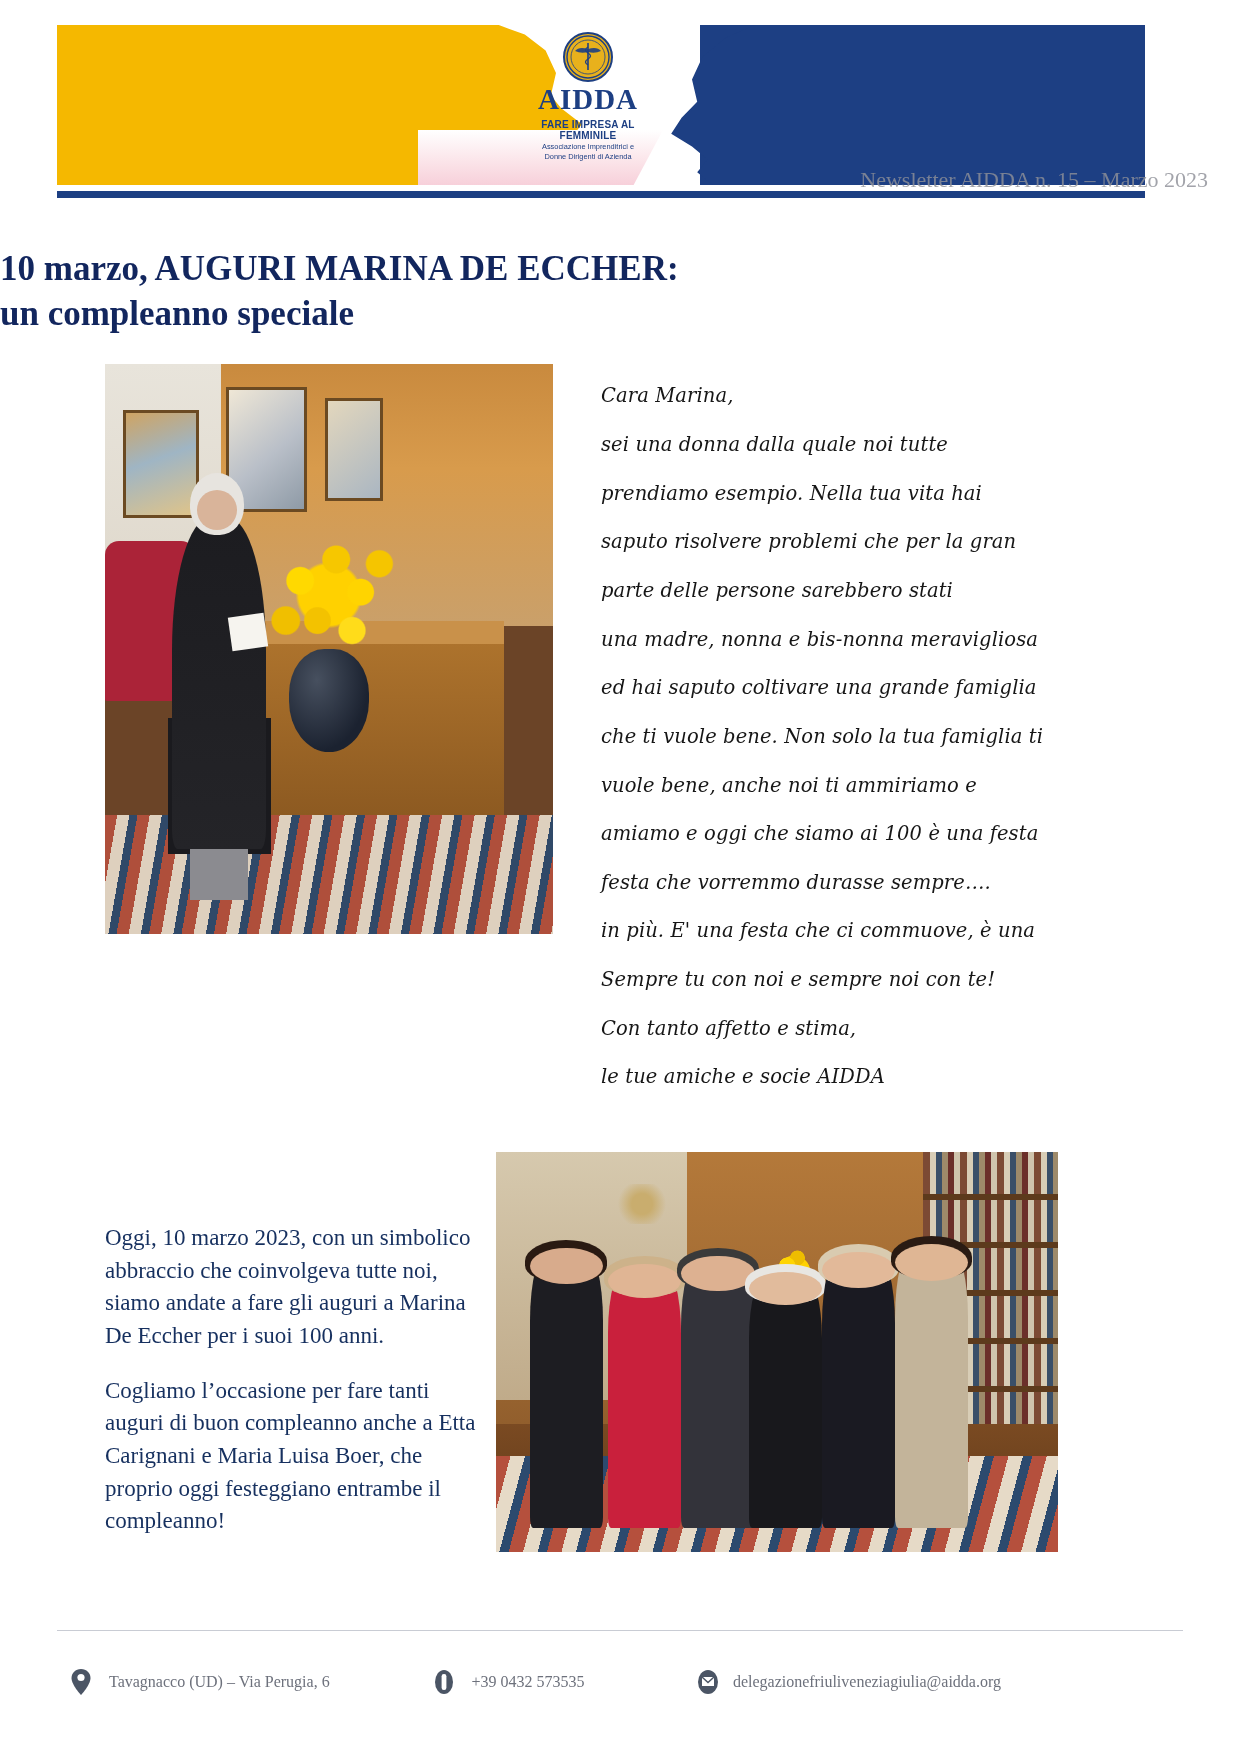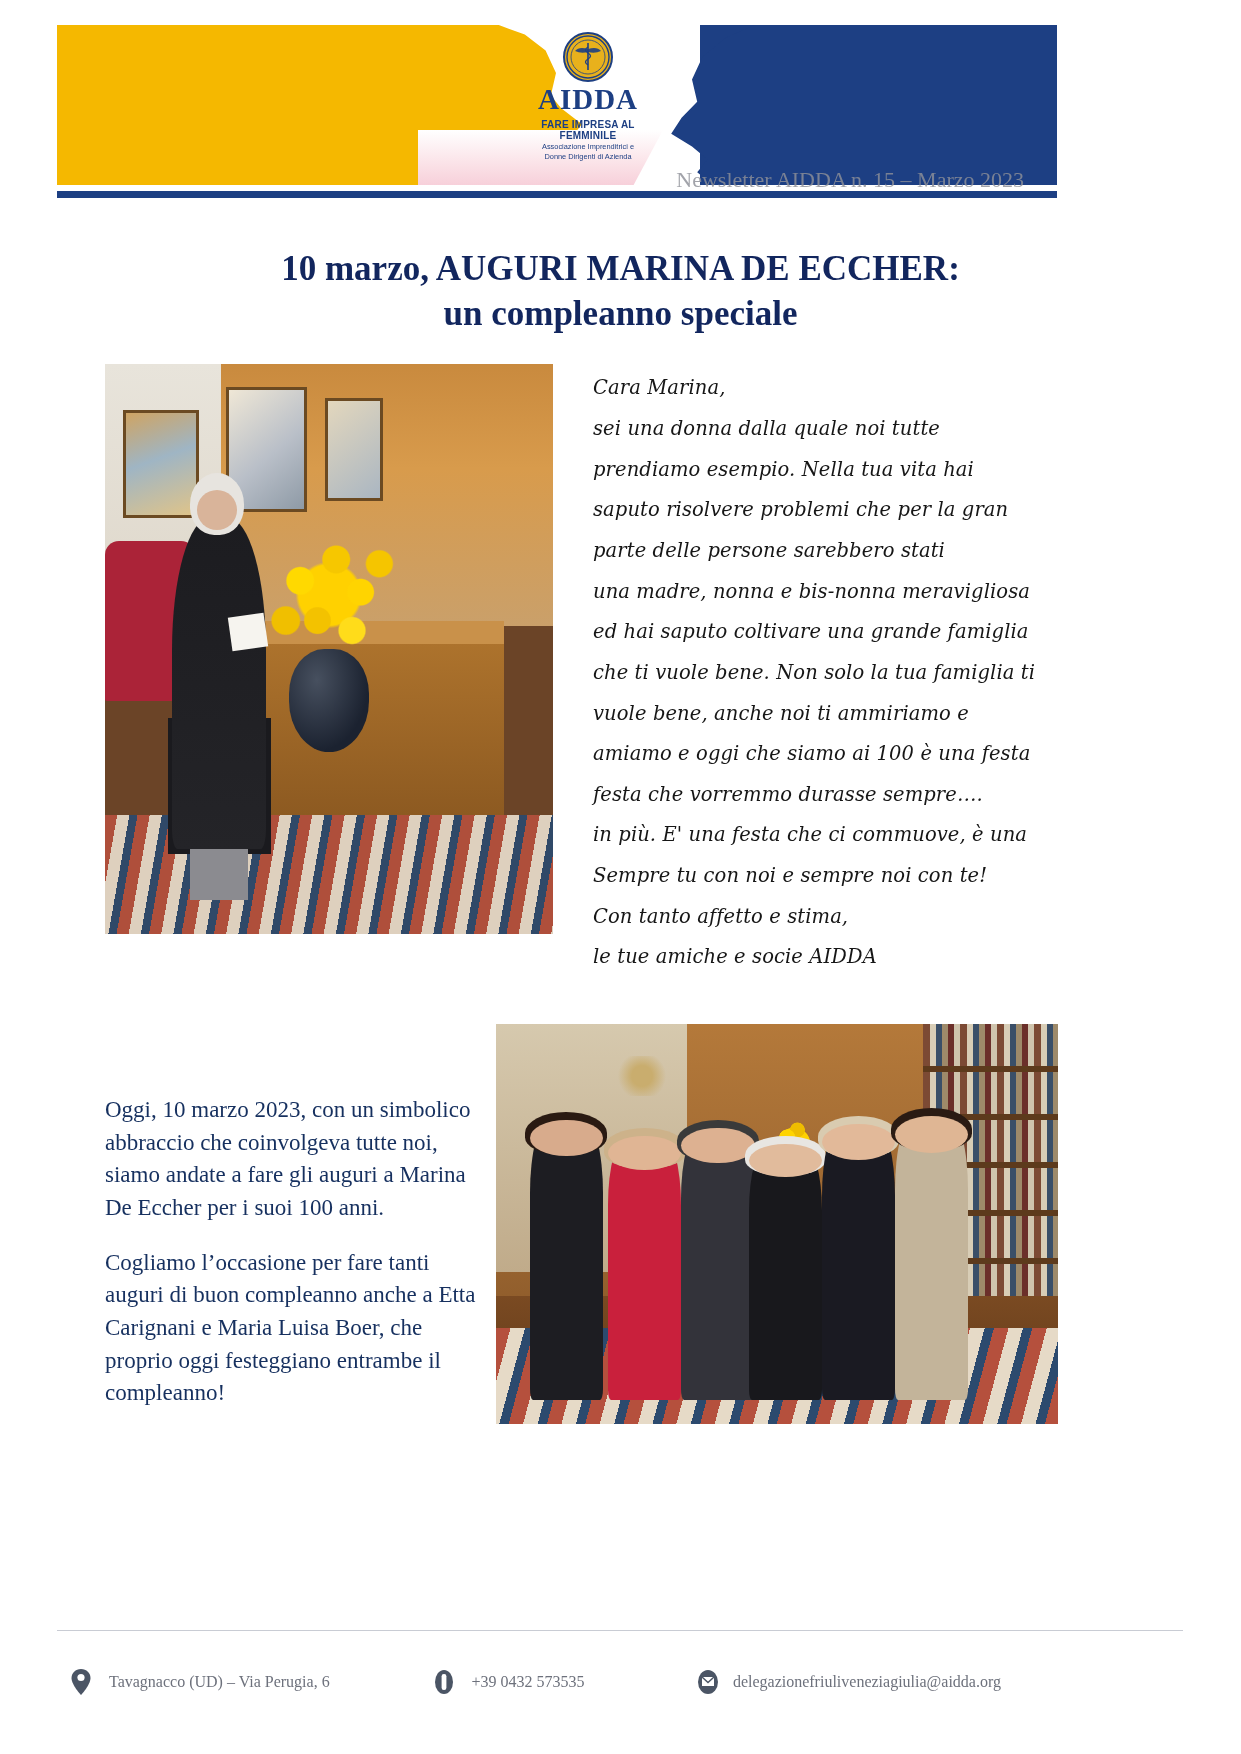--- a/index.html
+++ b/index.html
@@ -9,21 +9,21 @@
     height: 1754px;
     background: #ffffff;
     font-family: "Liberation Serif", serif;
     position: relative;
     overflow: hidden;
   }
 
   
   .header {
     position: relative;
-    width: 1057px;
+    width: 1241px;
     height: 205px;
     background: #ffffff;
     overflow: hidden;
   }
   .header-yellow {
     position: absolute;
     left: 57px; top: 25px;
     width: 400px; height: 160px;
     background: #f5b800;
   }
@@ -145,21 +145,21 @@
     position: absolute;
     left: 57px; top: 191px;
     width: 1088px; height: 7px;
     background: #1d3f83;
     z-index: 9;
   }
 
   
   .title-wrap {
     margin-top: 42px;
-    text-align: center;
+    text-align: left;
     color: #12265e;
   }
   .title-line1 {
     font-size: 35px;
     font-weight: bold;
     line-height: 1.25;
   }
   .title-line2 {
     font-size: 35px;
     font-weight: bold;
@@ -189,21 +189,21 @@
   .letter {
     flex: 1;
     font-family: "DejaVu Serif", serif;
     font-style: italic;
     font-size: 19.5px;
     line-height: 1.88;
     color: #161616;
     padding-top: 2px;
     letter-spacing: .1px;
   }
-  .letter p { margin: 4px; }
+  .letter p { margin: 12px; }
 
   
   .sec2 {
     position: relative;
     margin-top: 44px;
     padding: 0 92px 0 105px;
     display: flex;
     gap: 16px;
     align-items: flex-start;
   }

